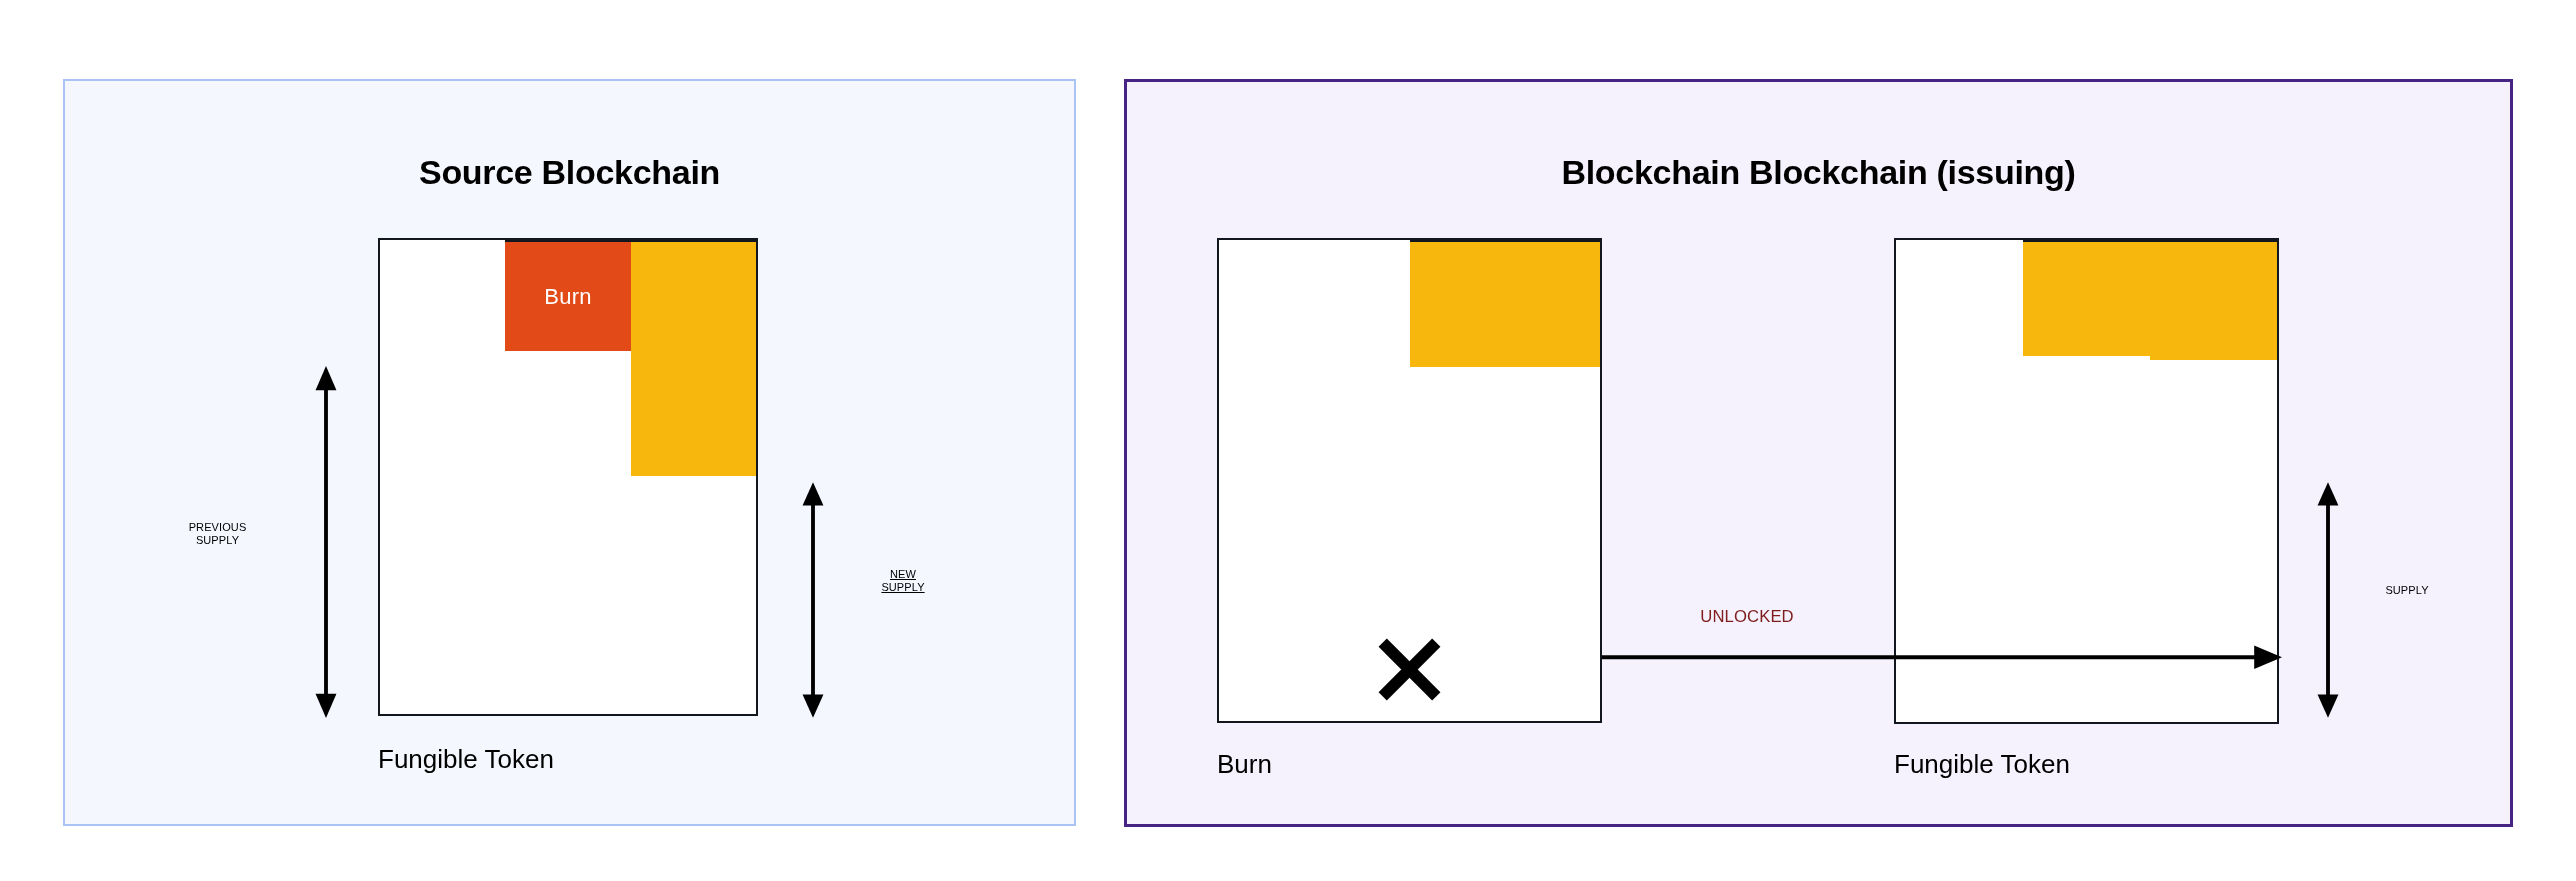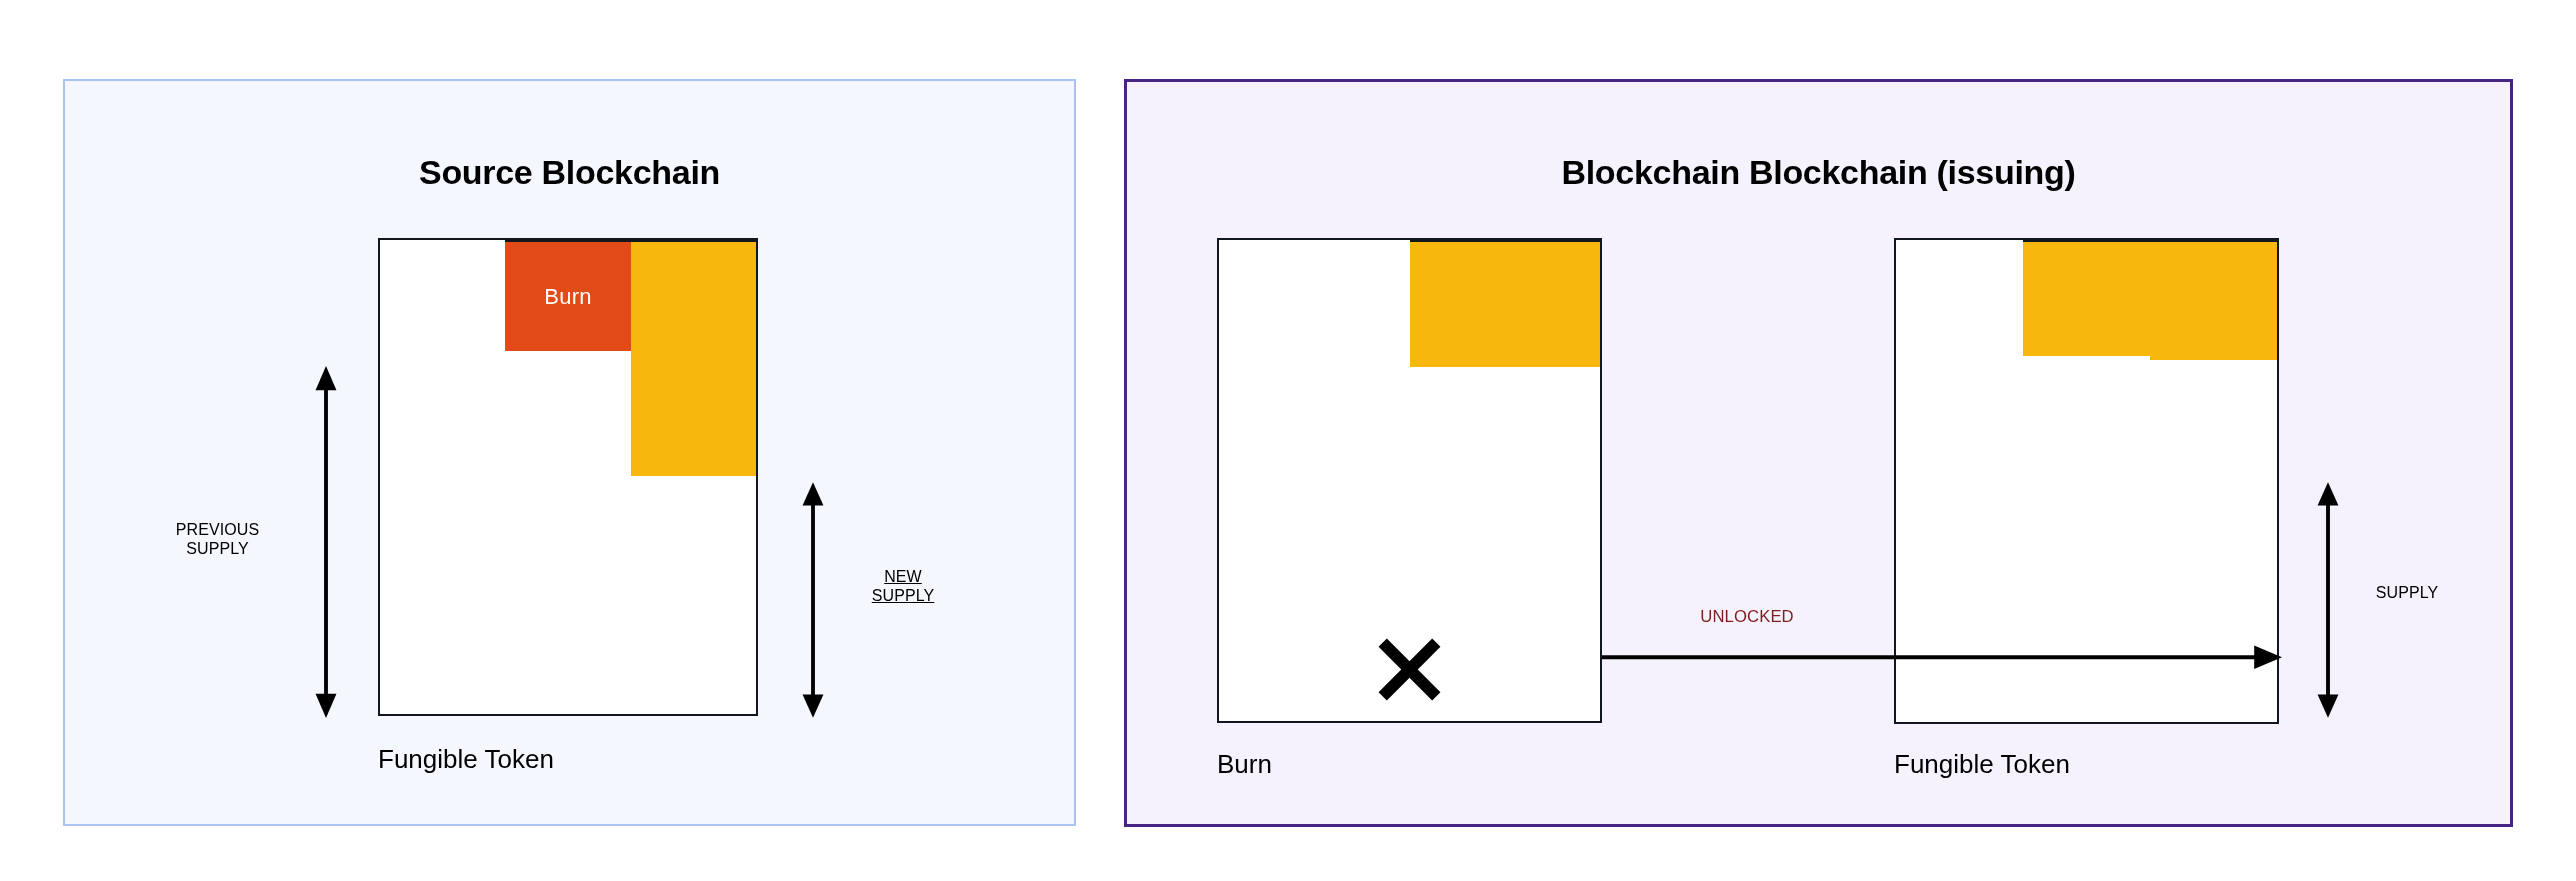--- a/index.html
+++ b/index.html
@@ -109,21 +109,21 @@
   
   .measure-arrow { position: absolute; }
   .measure-arrow svg { display: block; }
   #arrow-previous-supply { left: 315px;  top: 352px; }
   #arrow-new-supply      { left: 802px; top: 469px; }
   #arrow-dest-supply     { left: 2317px; top: 469px; }
 
   
   .measure-label {
     position: absolute;
-    font-size: 16px;
+    font-size: 11px;
     color: #000000;
     text-align: center;
     line-height: 1.17;
     white-space: pre-line;
     letter-spacing: 0.1px;
   }
   #label-previous-supply { left: 134px;  top: 509px;  width: 167px; }
   #label-new-supply      { left: 836px; top: 556px; width: 134px; text-decoration: underline; }
   #label-dest-supply     { left: 2343px; top: 572px; width: 128px; }
 

